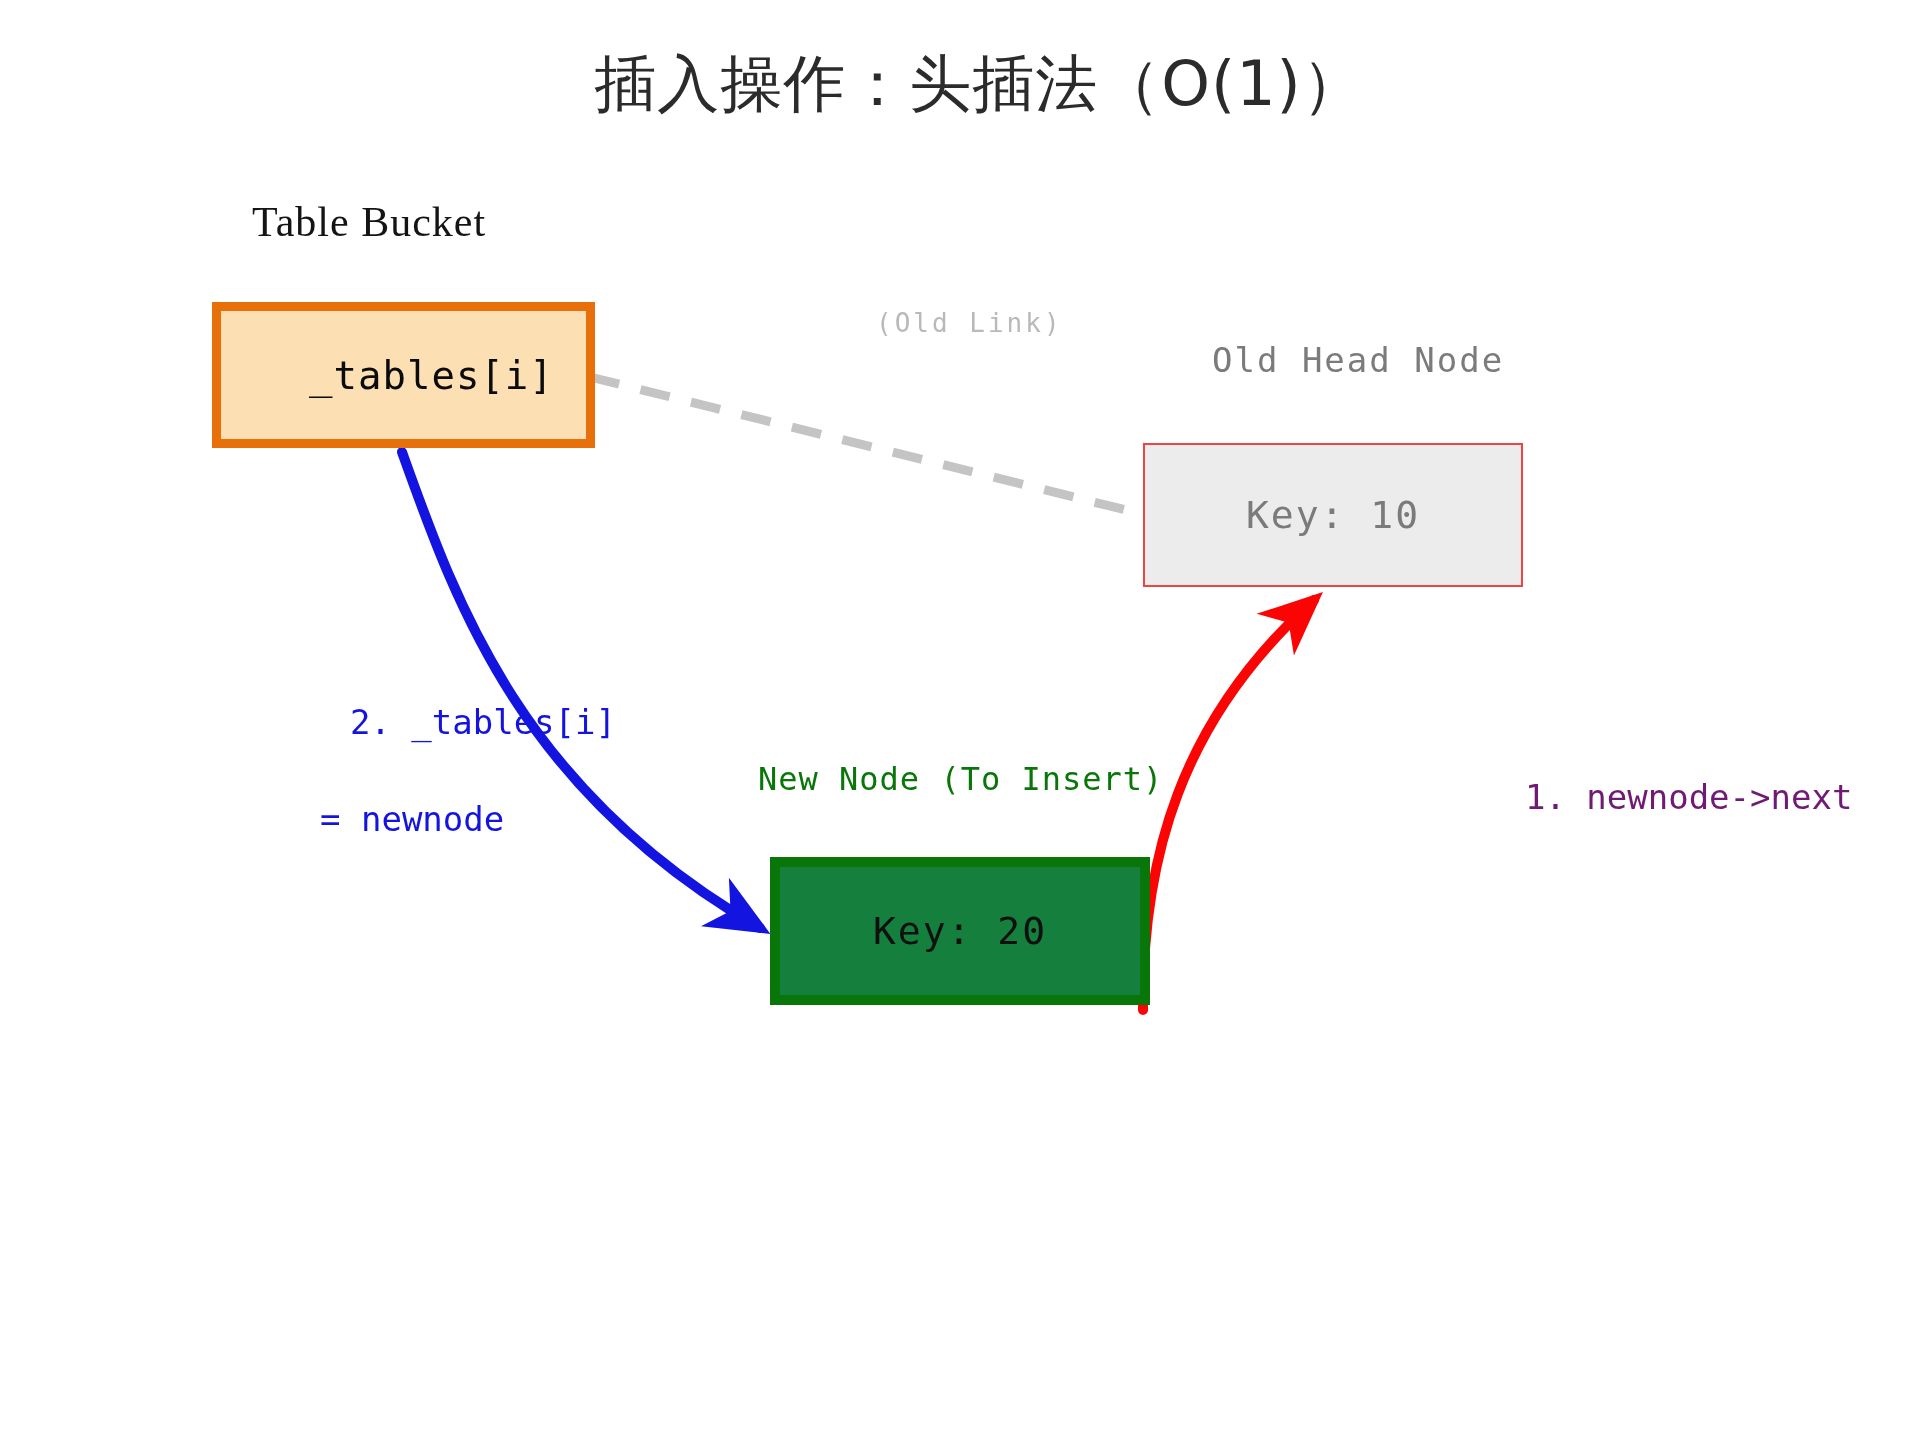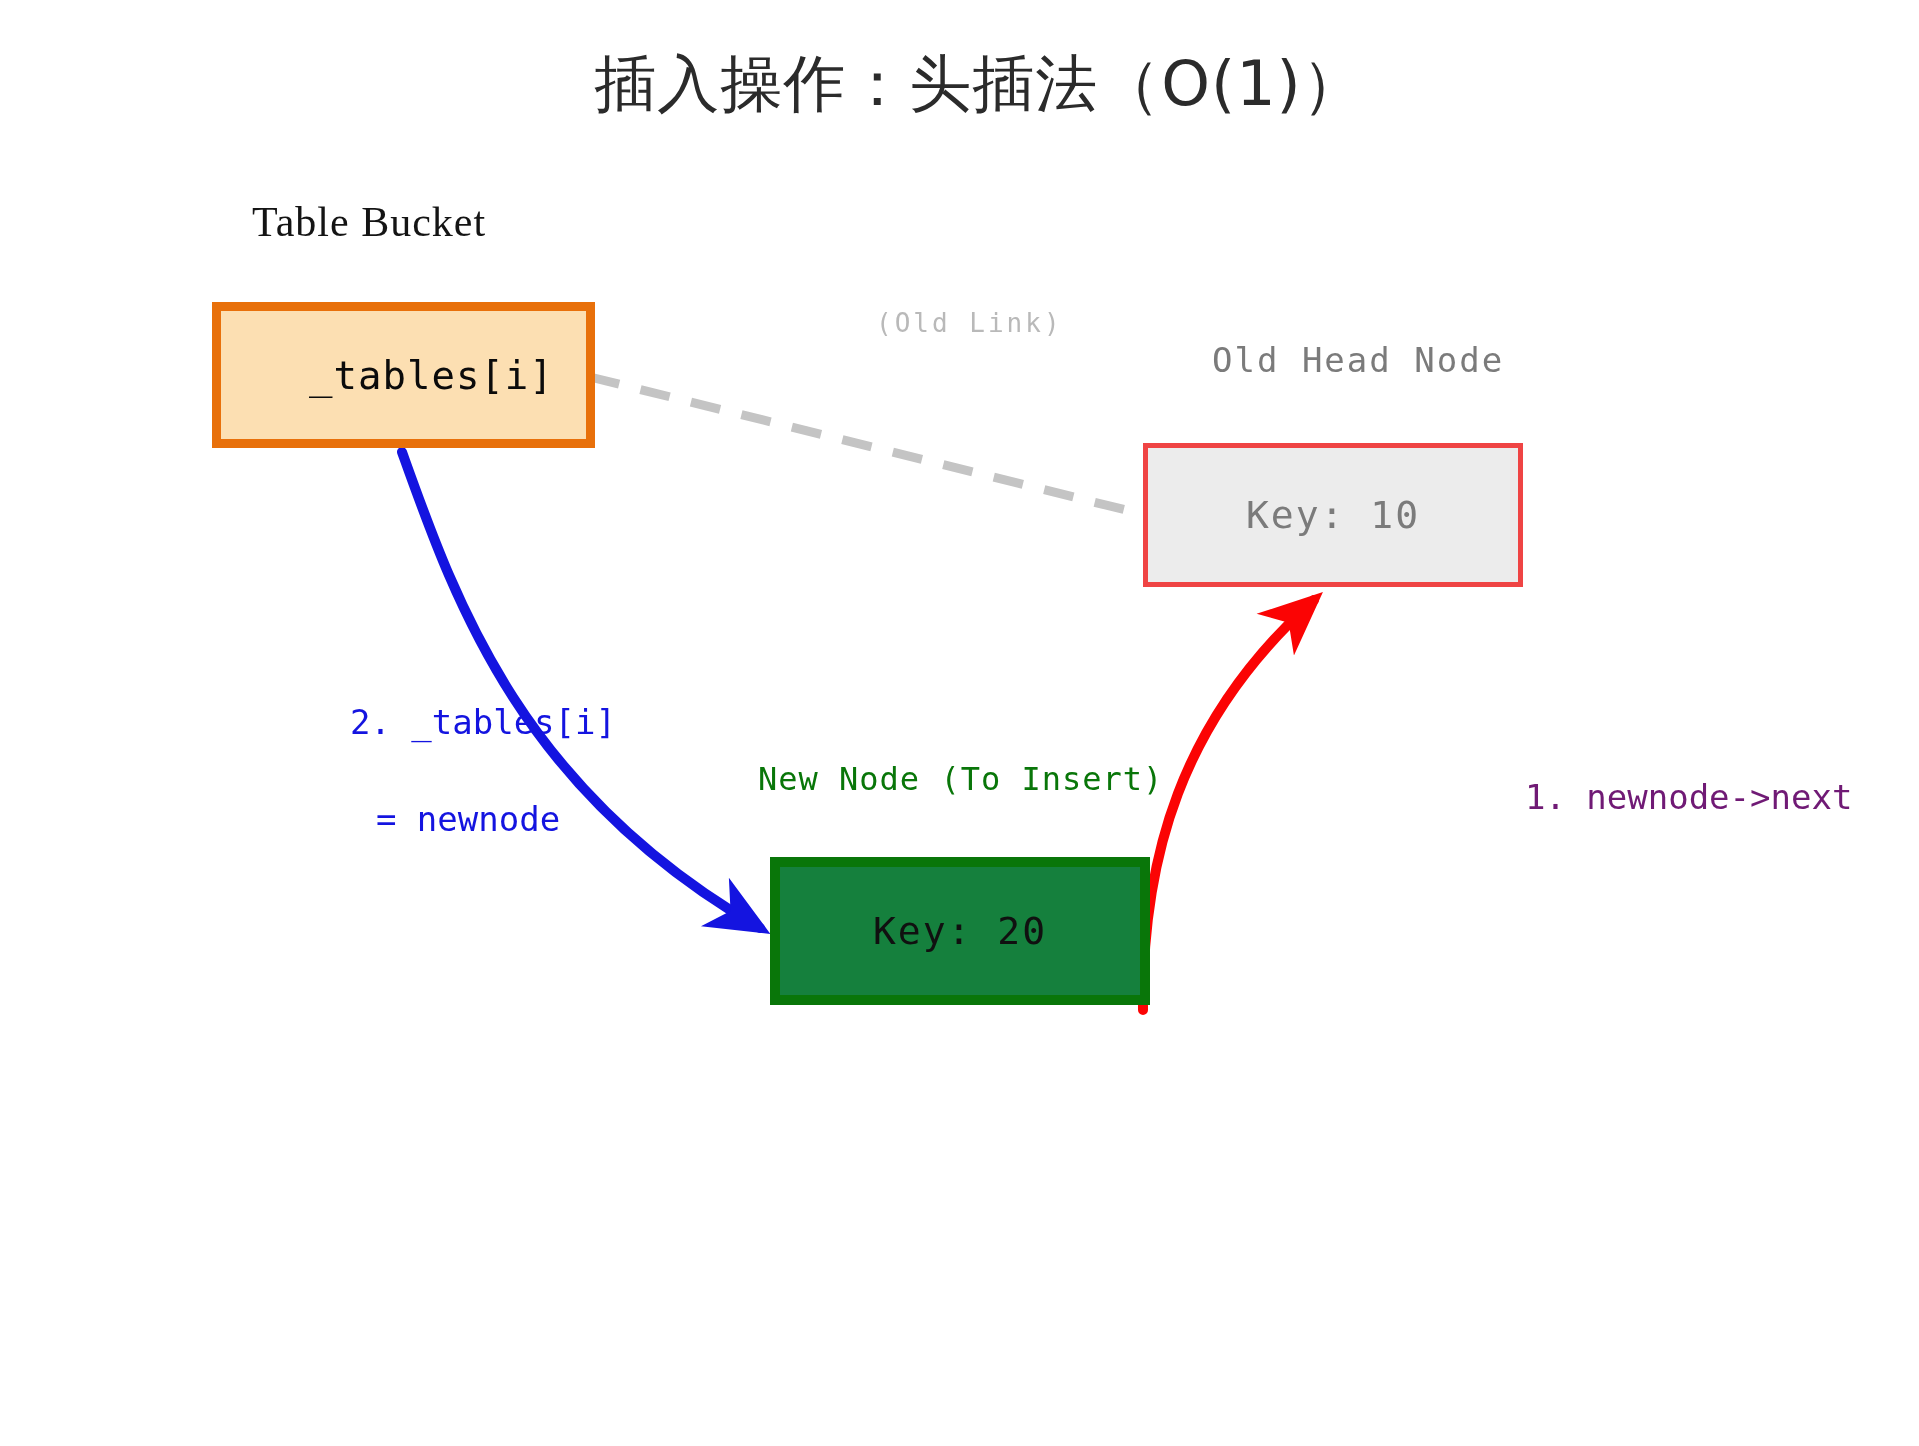--- a/index.html
+++ b/index.html
@@ -70,21 +70,21 @@
     color: #0b0b0b;
     letter-spacing: 1px;
   }
 
   .box-old {
     left: 1143px;
     top: 443px;
     width: 380px;
     height: 144px;
     background: #ececec;
-    border: 5px solid #ef4444;
+    border: 2px solid #ef4444;
   }
   .box-old .box-label {
     font-size: 38px;
     color: #7b7b7b;
     letter-spacing: 2px;
   }
 
   .box-new {
     left: 770px;
     top: 857px;
@@ -126,21 +126,21 @@
     color: #097609;
     letter-spacing: 1px;
   }
   .lbl-step2 {
     left: 268px;
     top: 650px;
     font-size: 34px;
     color: #1414e0;
     line-height: 1.42;
   }
-  .lbl-step2 .ln2 { display: block; padding-left: 52px; text-align: center; }
+  .lbl-step2 .ln2 { display: block; padding-left: 52px; }
   .lbl-step1 {
     left: 1443px;
     top: 725px;
     font-size: 34px;
     color: #701a75;
     line-height: 1.42;
   }
   .lbl-step1 .ln2 { display: block; padding-left: 14px; }
 
   

